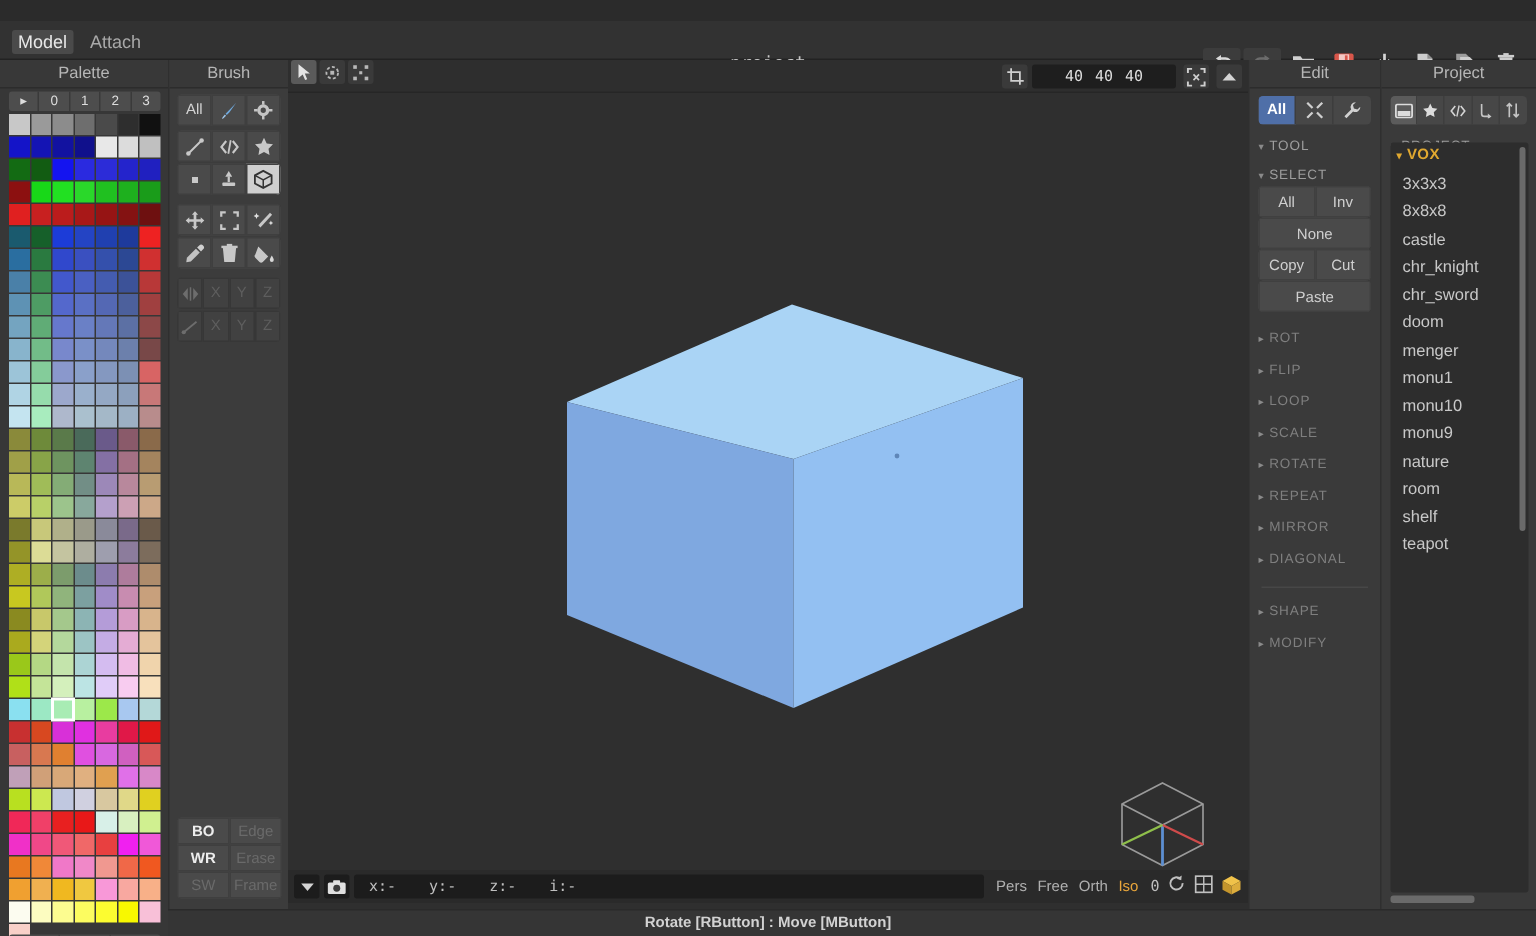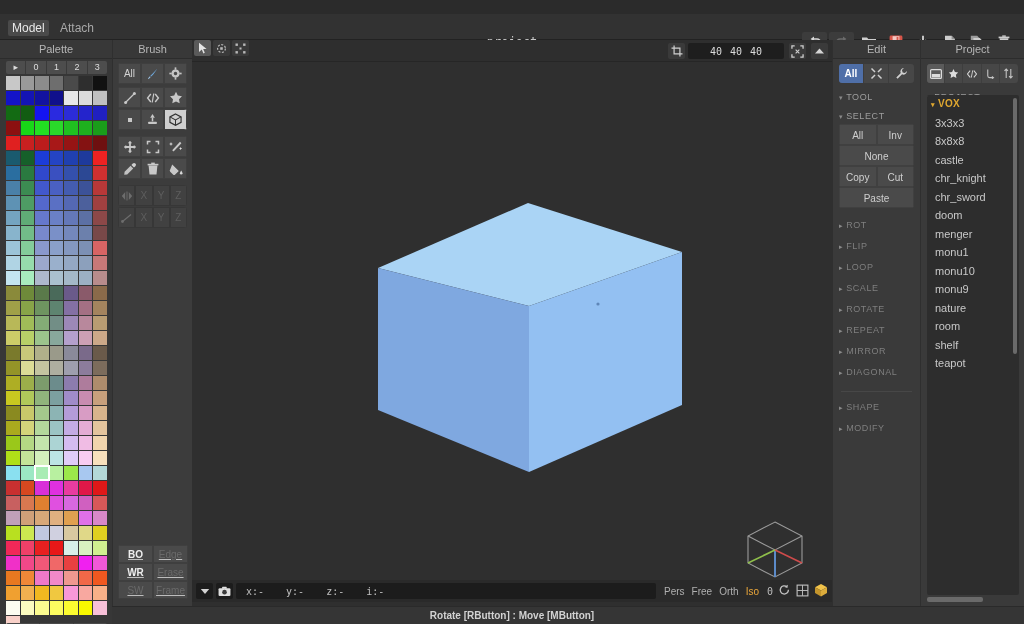--- a/index.html
+++ b/index.html
@@ -113,21 +113,21 @@
   }
   .baxis{
     margin:6px 5px 0 5px; display:grid; grid-template-columns:repeat(4,1fr);
     background:#3c3c3c; border-radius:3px; overflow:hidden;
   }
   .baxis .bcell{ border:1px solid #373737; color:#5e5e5e; background:#414141; }
 
   .bo-wr{
     position:absolute; left:5px; bottom:25px; width:70px;
     background:#4a4a4a; border-radius:3px; overflow:hidden;
-    display:grid; grid-template-columns:1fr 1fr;text-decoration:underline;
+    display:grid; grid-template-columns:1fr 1fr;
   }
   .bo-cell{
     height:18px; line-height:18px; text-align:center; font-size:10px;
     border:1px solid #3f3f3f; font-weight:bold;
   }
   .bo-cell.act{ color:#ededed; }
   .bo-cell.off{ color:#6a6a6a; font-weight:normal; }
 
   
   .viewport{

